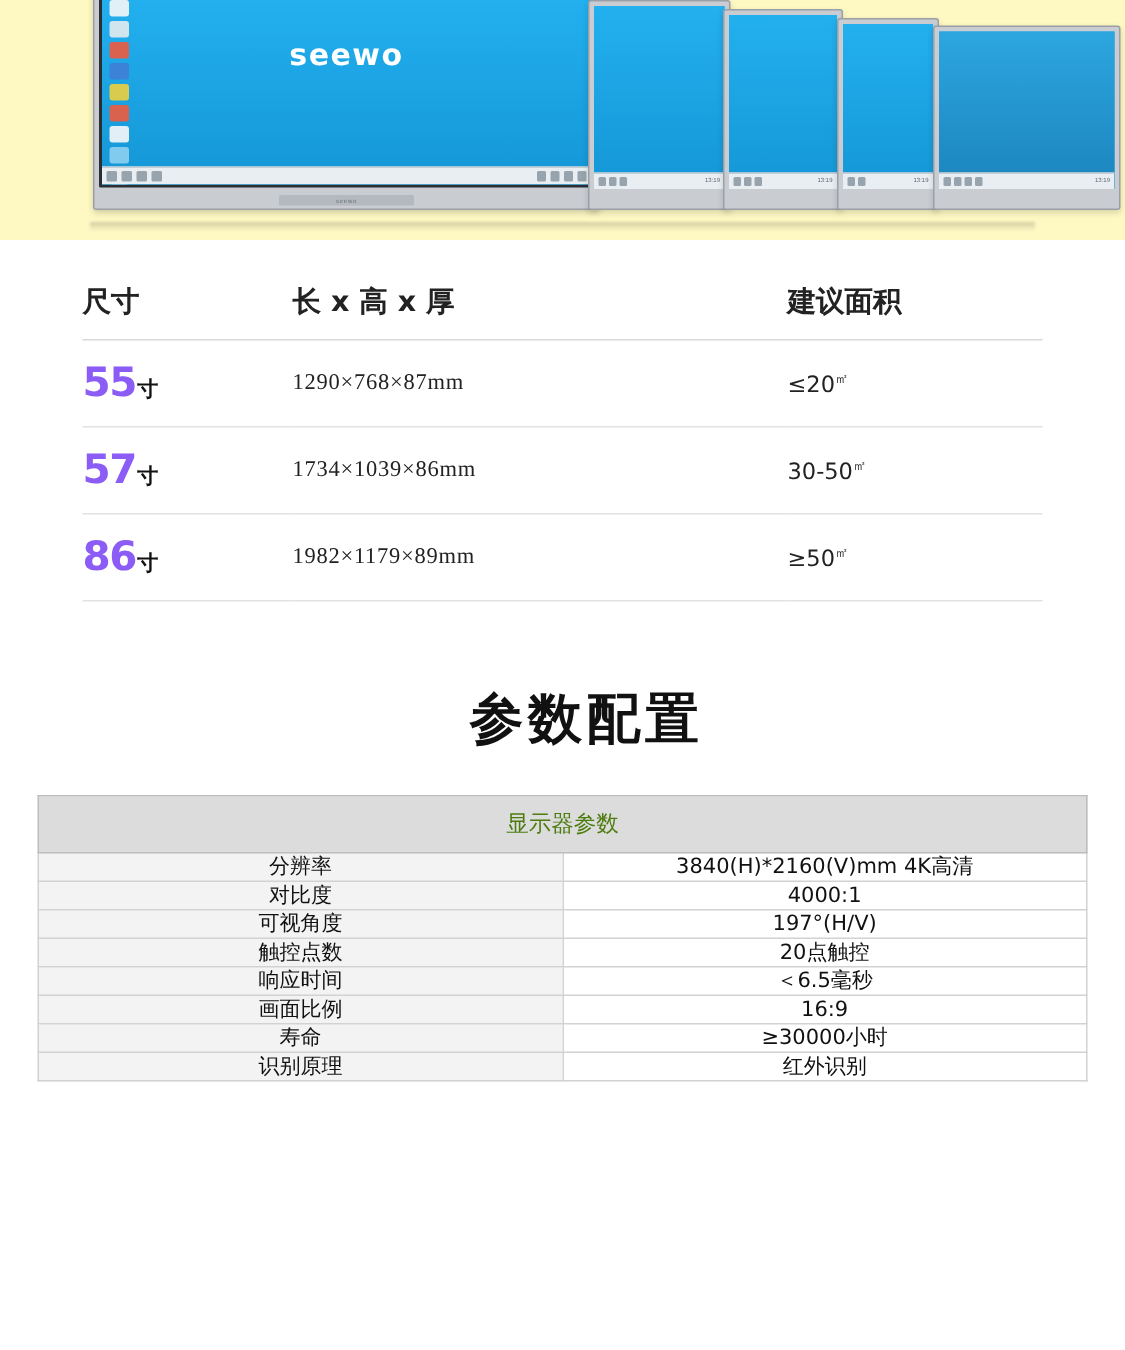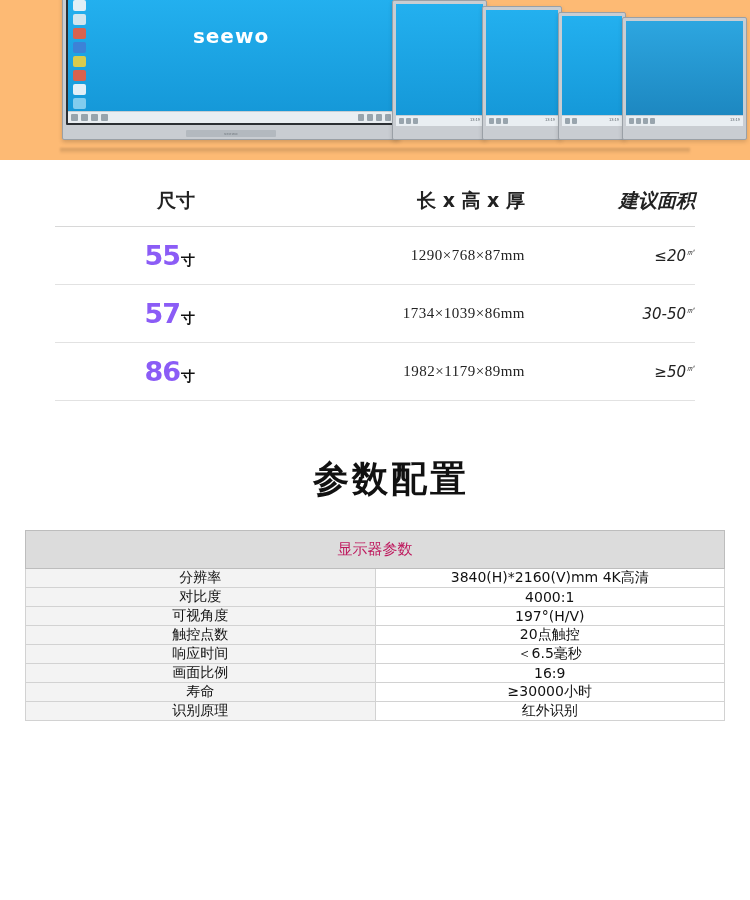--- a/index.html
+++ b/index.html
@@ -15,21 +15,21 @@
     width: 750px;
     height: 900px;
     background: #fff;
   }
 
   
   .hero {
     position: relative;
     width: 750px;
     height: 160px;
-    background: #fdba74;
+    background: #fef9c3;
     overflow: hidden;
   }
   .screens {
     position: absolute;
     left: 62px;
     top: -8px;
     height: 160px;
     width: 680px;
   }
   
@@ -177,21 +177,21 @@
     filter: blur(1px);
   }
 
   
   .size-table {
     width: 640px;
     margin: 22px auto 0 auto;
     border-collapse: collapse;
   }
   .size-table td, .size-table th {
-    text-align: right;
+    text-align: left;
     vertical-align: middle;
     border: none;
     font-weight: normal;
   }
   .size-table thead th {
     font-size: 19px;
     color: #222;
     padding: 6px 0 12px 0;
     font-weight: bold;
     font-family: "DejaVu Sans", sans-serif;
@@ -199,21 +199,21 @@
   .size-table thead tr {
     border-bottom: 1px solid #d8d8d8;
   }
   .size-table tbody tr {
     border-bottom: 1px solid #e2e2e2;
   }
   .size-table tbody tr:last-child { border-bottom: 1px solid #e2e2e2; }
   .size-table tbody td { padding: 13px 0; }
   .col-size { width: 140px; }
   .col-dim  { width: 330px; }
-  .col-area { width: 170px; font-style: italic; }
+  .col-area { width: 170px; }
   .size-num {
     font-size: 27px;
     font-weight: bold;
     color: #8b5cf6;
     font-family: "DejaVu Sans", sans-serif;
     letter-spacing: -1px;
   }
   .size-unit {
     font-size: 14px;
     font-weight: bold;
@@ -255,21 +255,21 @@
   .spec-table {
     width: 100%;
     border-collapse: collapse;
     table-layout: fixed;
   }
   .spec-table th.spec-head {
     background: #dcdcdc;
     border: 1px solid #bdbdbd;
     font-size: 15px;
     font-weight: normal;
-    color: #be185d;
+    color: #4d7c0f;
     text-align: center;
     padding: 9px 0;
     font-family: "DejaVu Sans", sans-serif;
   }
   .spec-table td {
     border: 1px solid #d2d2d2;
     font-size: 14px;
     color: #111;
     text-align: center;
     padding: 0 0;

